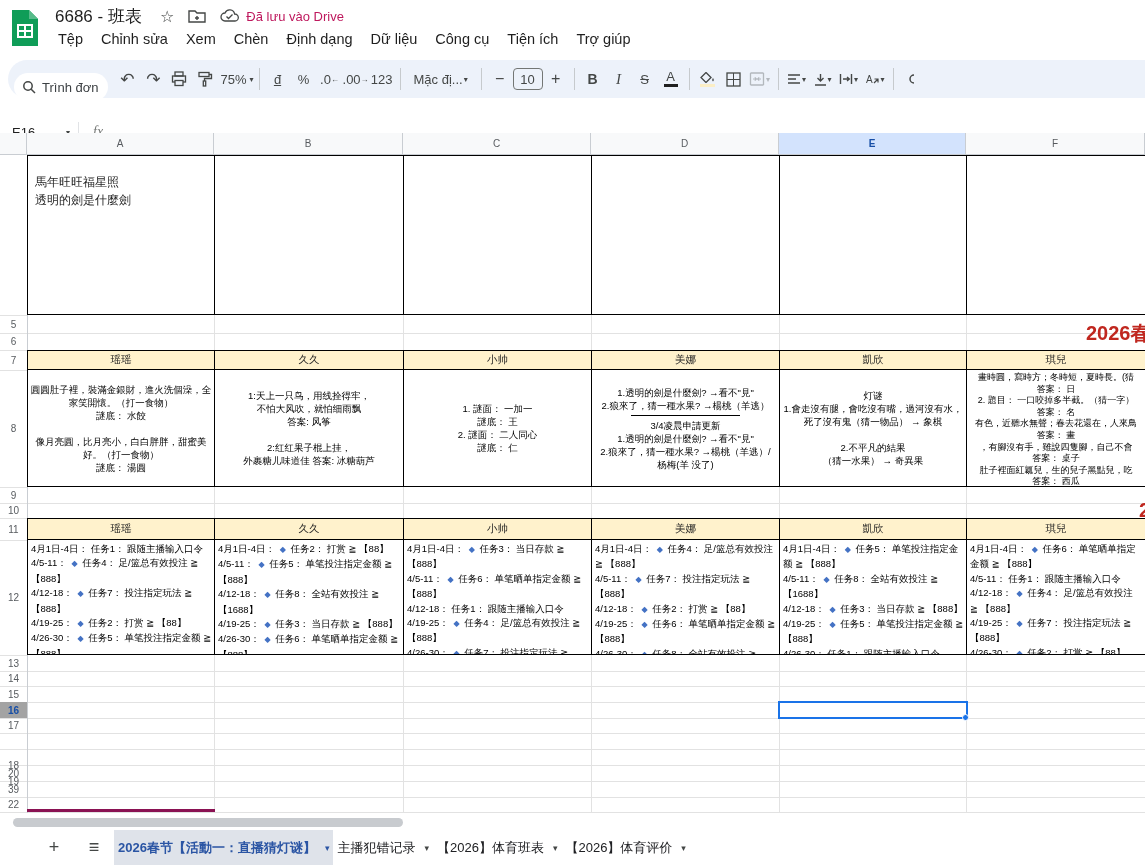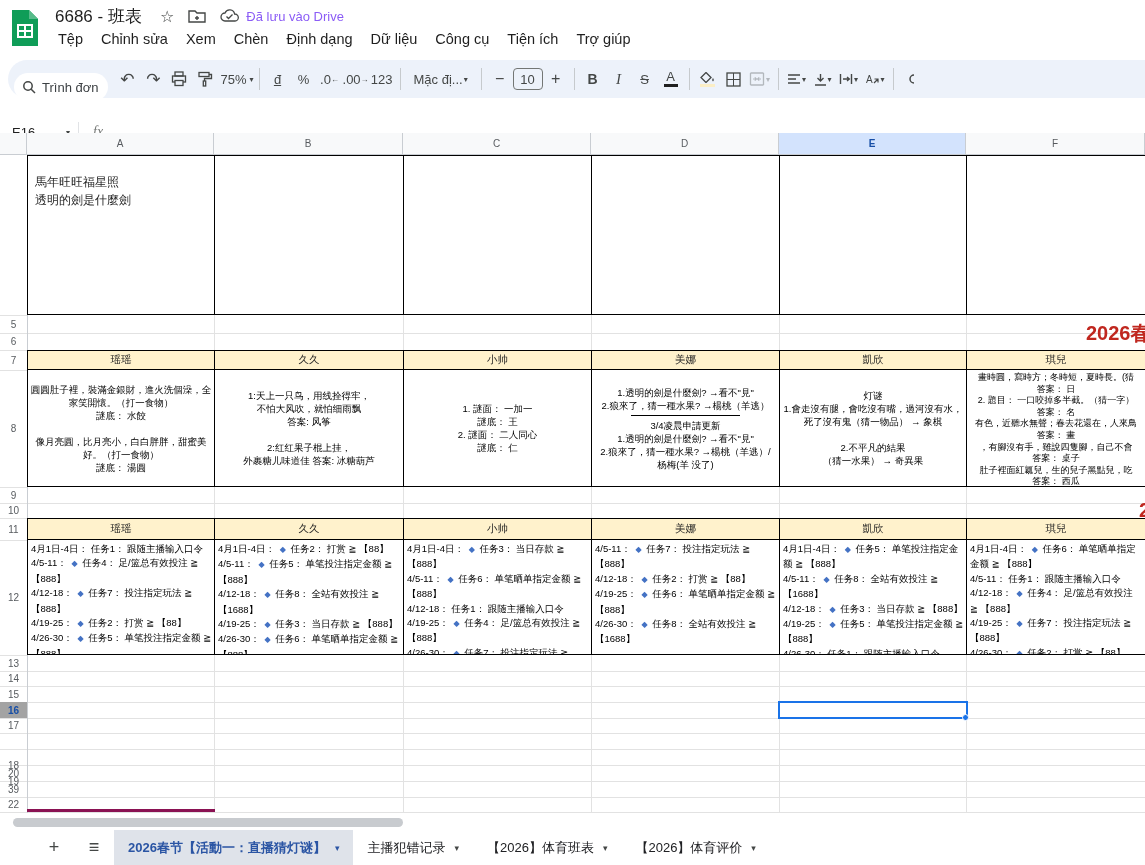--- a/index.html
+++ b/index.html
@@ -5,21 +5,21 @@
   * { margin:0; padding:0; box-sizing:border-box; }
   html,body { width:1145px; height:865px; overflow:hidden; background:#fff;
     font-family:"Liberation Sans","DejaVu Sans",sans-serif; color:#1f1f1f; }
 
   
   .titlebar { position:absolute; left:0; top:0; width:1145px; height:56px; background:#fff; }
   .logo { position:absolute; left:10px; top:8px; width:30px; height:40px; }
   .doc-title { position:absolute; left:55px; top:5px; font-size:17px; color:#1f1f1f; }
   .title-icons { position:absolute; left:160px; top:4px; display:flex; align-items:center; gap:14px; height:24px; }
   .ticon { font-size:16px; color:#444746; cursor:pointer; }
-  .save-status { display:flex; align-items:center; gap:6px; font-size:13px; color:#8b5cf6; }
+  .save-status { display:flex; align-items:center; gap:6px; font-size:13px; color:#be185d; }
   .menubar { position:absolute; left:50px; top:28px; display:flex; gap:2px; }
   .menu-item { font-size:14.5px; color:#1f1f1f; padding:3px 8px; border-radius:8px; cursor:pointer; }
 
   
   .toolbar { position:absolute; left:8px; top:60px; width:1140px; height:38px; background:#edf2fa;
     border-radius:20px 0 0 20px; display:flex; align-items:center; padding:0 4px 0 6px; }
   .search-pill { display:flex; align-items:center; gap:6px; background:#fff; border-radius:16px;
     height:28px; padding:0 10px 0 8px; margin-right:6px;margin-top:16px; }
   .search-pill span { font-size:13px; color:#3c4043; white-space:nowrap; }
   .tbtn { min-width:26px; height:26px; display:flex; align-items:center; justify-content:center;
@@ -88,21 +88,21 @@
   .maroonbar { position:absolute; background:#8a1253; z-index:4; }
 
   
   .hscroll { position:absolute; left:0; top:813px; width:1145px; height:17px; background:#fff; }
   .hthumb { position:absolute; left:13px; top:5px; width:390px; height:9px; border-radius:5px; background:#c8cbcf; cursor:pointer; }
 
   
   .tabbar { position:absolute; left:0; top:830px; width:1145px; height:35px; background:#fff;
     display:flex; align-items:stretch; }
   .tb-icon { width:40px; display:flex; align-items:center; justify-content:center; font-size:18px; color:#444746; cursor:pointer; }
-  .sheet-tab { display:flex; align-items:center; gap:8px; padding:0 14px; font-size:13px; color:#202124; cursor:pointer; white-space:nowrap; }
+  .sheet-tab { display:flex; align-items:center; gap:8px; padding:0 4px; font-size:13px; color:#202124; cursor:pointer; white-space:nowrap; }
   .sheet-tab.active { background:#dfe3ea; color:#2b55a4; font-weight:700; }
   .sheet-tab .caret { font-size:9px; }
   .sheet-tab.active .caret { color:#2b55a4; }
 </style>
 </head>
 <body>
 
 <div class="titlebar">
   <svg class="logo" viewBox="0 0 30 40">
     <path d="M2 2 h17 l9 9 v27 h-26 z" fill="#0f9d58"></path>
@@ -437,20 +437,21 @@
         <div class="cline">4/26-30： <span class="dia">◆</span> 任务6： 单笔晒单指定金额 ≧ 【888】</div>
       </div>
     <div class="tcell w2 taskcell">
         <div class="cline">4月1日-4日： <span class="dia">◆</span> 任务3： 当日存款 ≧ 【888】</div>
         <div class="cline">4/5-11： <span class="dia">◆</span> 任务6： 单笔晒单指定金额 ≧ 【888】</div>
         <div class="cline">4/12-18： 任务1： 跟随主播输入口令</div>
         <div class="cline">4/19-25： <span class="dia">◆</span> 任务4： 足/篮总有效投注 ≧ 【888】</div>
         <div class="cline">4/26-30： <span class="dia">◆</span> 任务7： 投注指定玩法 ≧ 【888】</div>
       </div>
     <div class="tcell w3 taskcell">
+        <div class="cline">4月1日-4日： <span class="dia">◆</span> 任务4： 足/篮总有效投注 ≧ 【888】</div>
         <div class="cline">4/5-11： <span class="dia">◆</span> 任务7： 投注指定玩法 ≧ 【888】</div>
         <div class="cline">4/12-18： <span class="dia">◆</span> 任务2： 打赏 ≧ 【88】</div>
         <div class="cline">4/19-25： <span class="dia">◆</span> 任务6： 单笔晒单指定金额 ≧ 【888】</div>
         <div class="cline">4/26-30： <span class="dia">◆</span> 任务8： 全站有效投注 ≧ 【1688】</div>
       </div>
     <div class="tcell w4 taskcell">
         <div class="cline">4月1日-4日： <span class="dia">◆</span> 任务5： 单笔投注指定金额 ≧ 【888】</div>
         <div class="cline">4/5-11： <span class="dia">◆</span> 任务8： 全站有效投注 ≧ 【1688】</div>
         <div class="cline">4/12-18： <span class="dia">◆</span> 任务3： 当日存款 ≧ 【888】</div>
         <div class="cline">4/19-25： <span class="dia">◆</span> 任务5： 单笔投注指定金额 ≧ 【888】</div>

